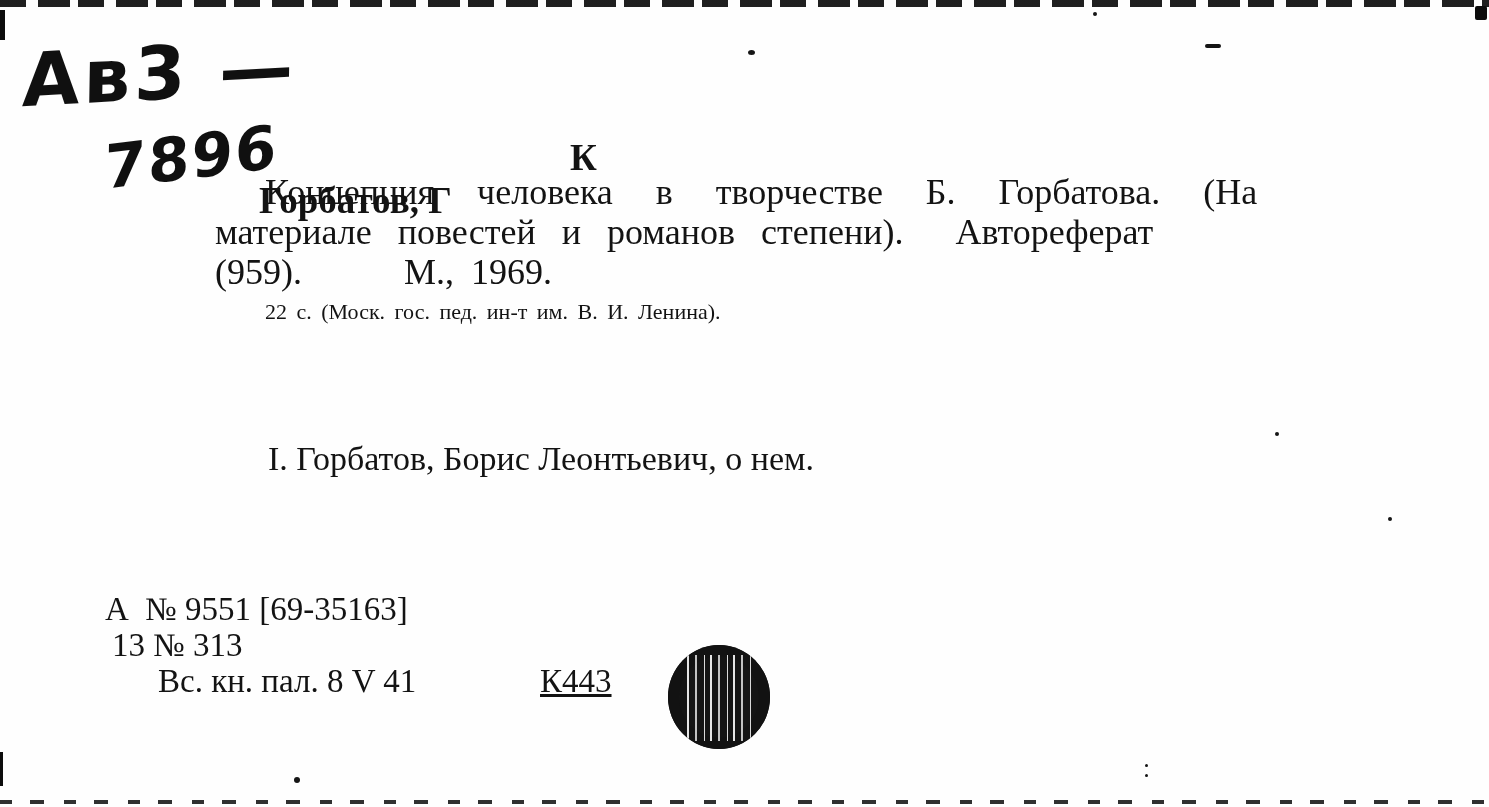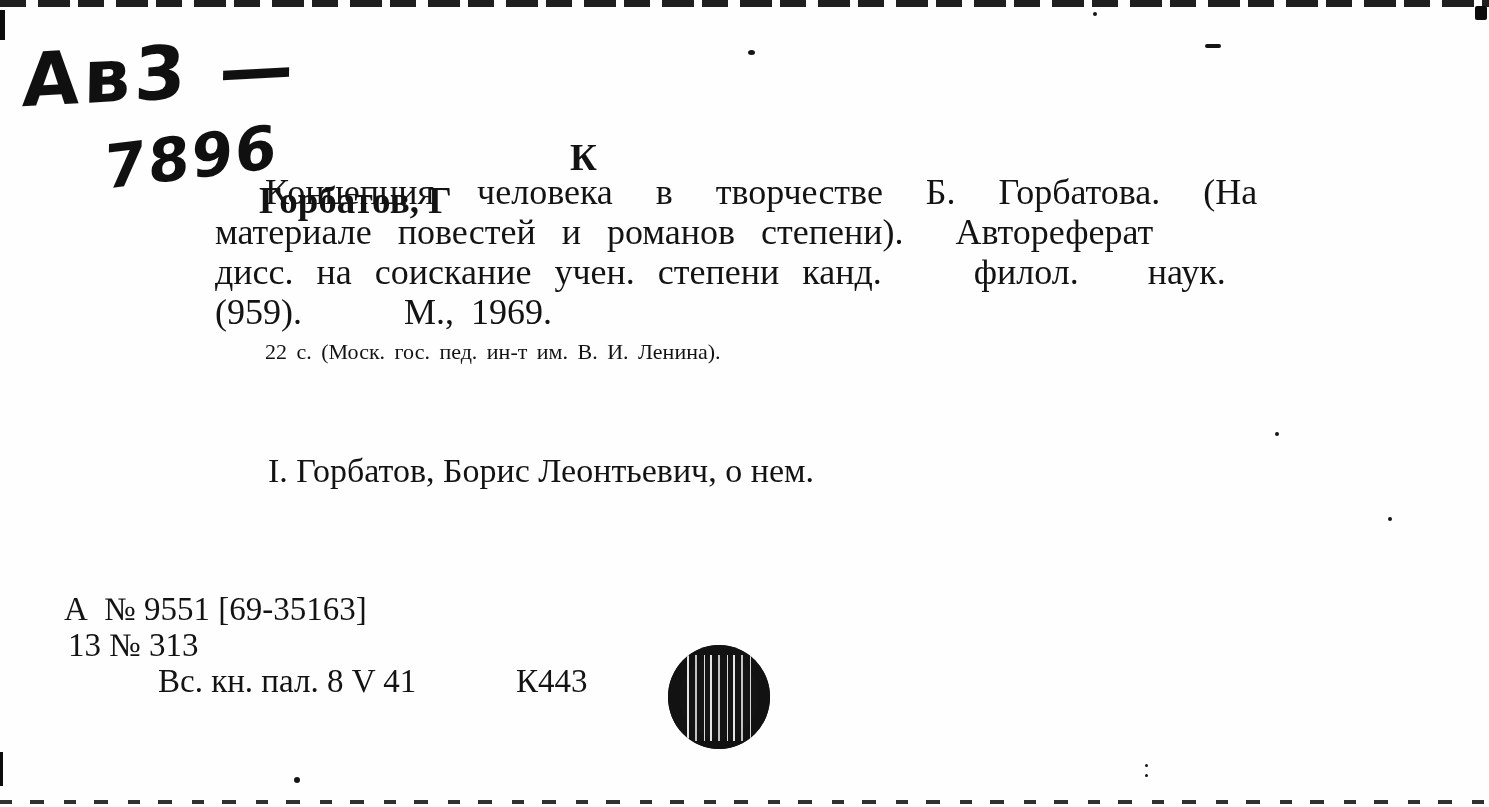--- a/index.html
+++ b/index.html
@@ -65,30 +65,30 @@
   .body-line { height: 40px; line-height: 40px; white-space: pre; }
   .ind-a { margin-left: 265px; }
   .ind-b { margin-left: 215px; }
   .ws-1 { word-spacing: 34px; }
   .ws-2 { word-spacing: 17px; }
   .ws-3 { word-spacing: 14px; }
   .ws-4 { word-spacing: 8px; }
   .ws-5 { word-spacing: 4px; font-size: 22px; }
 
   .tracing {
-    position: absolute; left: 268px; top: 452px;
+    position: absolute; left: 268px; top: 440px;
     font-size: 34px; white-space: pre;
   }
 
   .footer { position: absolute; left: 0; top: 591px; font-size: 33px; }
   .footer-line { height: 36px; line-height: 36px; white-space: pre; }
-  .f1 { margin-left: 64px; }
-  .f2 { margin-left: 68px; }
+  .f1 { margin-left: 105px; }
+  .f2 { margin-left: 112px; }
   .f3 { margin-left: 158px; }
-  .call-number { position: absolute; left: 516px; top: 72px; white-space: pre; }
+  .call-number { position: absolute; left: 540px; top: 72px; white-space: pre; text-decoration: underline; }
 
   
   .stamp {
     position: absolute; left: 668px; top: 645px;
     width: 102px; height: 104px;
     border-radius: 50%;
     background: #141414;
     overflow: hidden;
     box-shadow: inset 0 0 0 11px #121212;
   }
@@ -125,21 +125,20 @@
   <div class="hand hand-number">7896</div>
 
   <div class="heading">
     <span>Горбатов, Г</span>
     <span class="file-letter">К</span>
   </div>
 
   <div class="body-block">
     <div class="body-line ind-a ws-1">Концепция человека в творчестве Б. Горбатова. (На</div>
     <div class="body-line ind-b ws-2">материале повестей и романов степени).  Автореферат</div>
-    <div class="body-line ind-b ws-3">дисс. на соискание учен. степени канд.    филол.   наук.</div>
     <div class="body-line ind-b ws-4">(959).      М., 1969.</div>
     <div class="body-line ind-a ws-5">22 с. (Моск. гос. пед. ин-т им. В. И. Ленина).</div>
   </div>
 
   <div class="tracing">I. Горбатов, Борис Леонтьевич, о нем.</div>
 
   <div class="footer">
     <div class="footer-line f1">А  № 9551 [69-35163]</div>
     <div class="footer-line f2">13 № 313</div>
     <div class="footer-line f3">Вс. кн. пал. 8 V 41</div>

